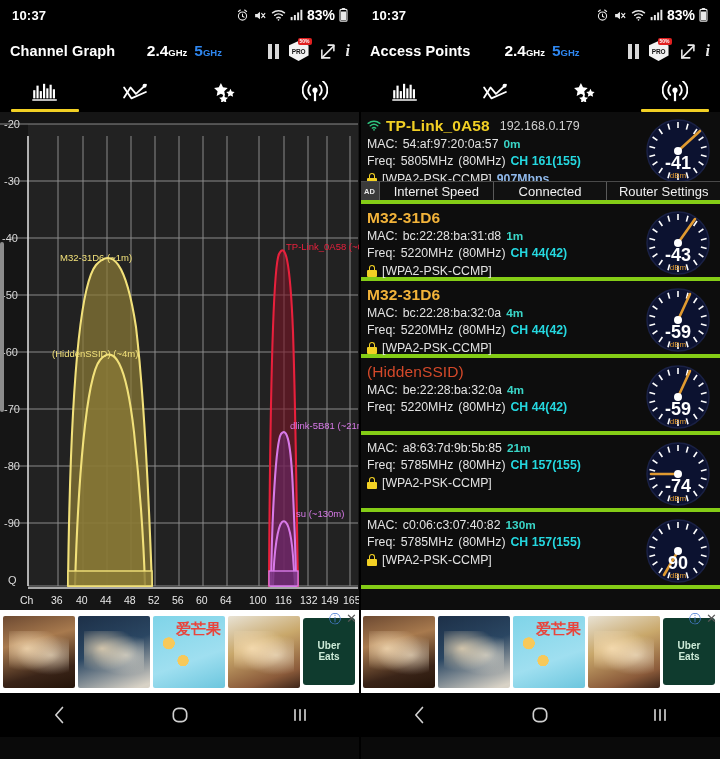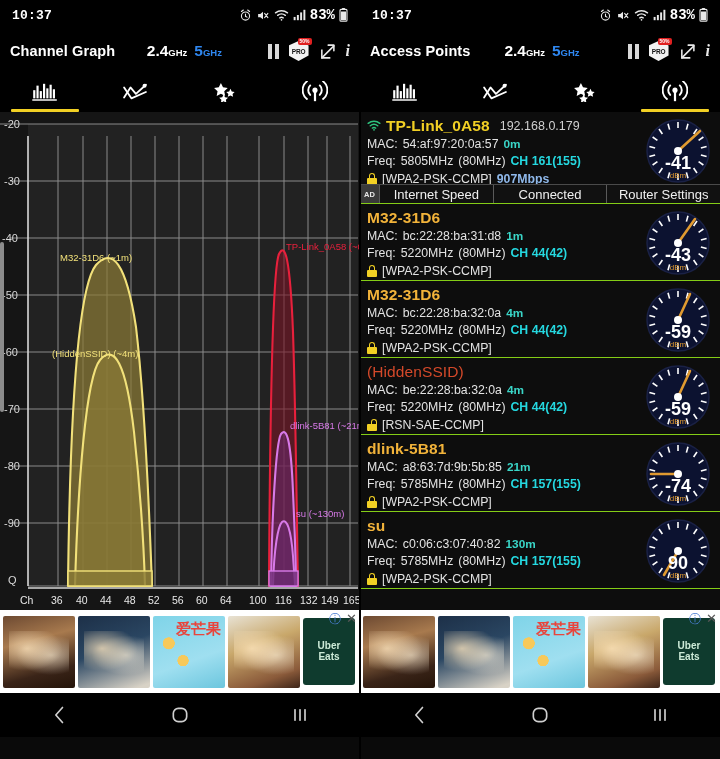--- a/index.html
+++ b/index.html
@@ -5,21 +5,21 @@
   * { margin:0; padding:0; box-sizing:border-box; }
   html,body { width:720px; height:759px; background:#000; overflow:hidden; }
   body { font-family:"Liberation Sans", sans-serif; color:#fff; }
 
   .screen { position:absolute; top:0; width:360px; height:759px; background:#0a0a0a; overflow:hidden; }
   .screen.left  { left:0; }
   .screen.right { left:360px; }
   .divider { position:absolute; left:359px; top:0; width:2px; height:759px; background:#000; z-index:50; }
 
   
-  .statusbar { height:30px; display:flex; align-items:center; padding:0 12px; background:#000; font-size:12.5px;font-family:Liberation Mono, monospace; }
+  .statusbar { height:30px; display:flex; align-items:center; padding:0 12px; background:#000; font-size:12.5px; }
   .sb-time { font-weight:600; letter-spacing:.2px; font-size:13px; }
   .sb-right { margin-left:auto; display:flex; align-items:center; gap:4px; }
   .sb-right svg { display:block; }
   .sb-batt { font-size:14px; font-weight:600; }
 
   
   .appbar { height:42px; display:flex; align-items:center; padding:0 10px; background:#000; }
   .app-title { font-size:14.5px; font-weight:700; letter-spacing:.1px; }
   .band-group { margin-left:auto; display:flex; align-items:baseline; gap:7px; }
   .band { font-weight:700; }
@@ -45,21 +45,21 @@
   .tab .ind { position:absolute; bottom:0; left:12%; width:76%; height:3px; background:#f2d024; border-radius:1px; }
   .tab svg { display:block; }
 
   
   .chart-wrap { position:relative; height:498px; background:#151515; }
   .chart-wrap svg { display:block; }
   .scrollthumb { position:absolute; left:0; top:130px; width:4px; height:170px; background:#8c8c8c; border-radius:2px; }
 
   
   .ap-list { height:498px; background:#0d0d0d; overflow:hidden; }
-  .ap-row { position:relative; height:77px; border-bottom:1px solid #84cc16; padding:4px 0 0 7px; }
+  .ap-row { position:relative; height:77px; border-bottom:4px solid #84cc16; padding:4px 0 0 7px; }
   .ap-row.with-ad { height:92px; }
   .ap-l1 { display:flex; align-items:center; gap:5px; height:19px; }
   .ssid { font-size:15.5px; font-weight:600; letter-spacing:.1px; }
   .ssid.hidden-ssid { color:#d4492a; font-weight:400; }
   .ip { font-size:12.5px; color:#cfcfcf; margin-left:5px; }
   .ap-line { font-size:12.3px; color:#e3e3e3; height:17.5px; display:flex; align-items:center; gap:5px; white-space:nowrap; }
   .dist { color:#3ad6c8; font-weight:700; font-size:11.8px; }
   .ch { color:#25d8e0; font-weight:700; }
   .rate { color:#8fb8ea; font-weight:700; }
   .lock { width:10px; height:12px; position:relative; display:inline-block; flex:0 0 auto; }
@@ -632,27 +632,20 @@
         <span>MAC:</span>
         <span>be:22:28:ba:32:0a</span>
         <span class="dist">4m</span>
       </div>
       <div class="ap-line">
         <span>Freq:</span>
         <span>5220MHz</span>
         <span>(80MHz)</span>
         <span class="ch">CH 44(42)</span>
       </div>
-      <div class="ap-line">
-        <span class="lock open">
-            <span class="shackle"></span>
-            <span class="body"></span>
-          </span>
-        <span>[RSN-SAE-CCMP]</span>
-      </div>
       <div class="dial">
         <svg viewBox="0 0 72 66">
           <circle cx="36" cy="33" r="31" fill="#0c1230" stroke="#1a2145" stroke-width="1.5"></circle>
           <g stroke="#ffffff" stroke-width="1.6">
             <line x1="36" y1="4" x2="36" y2="10"></line>
               <line x1="46" y1="5.8" x2="44.4" y2="11.6"></line>
             <line x1="55" y1="11" x2="51.6" y2="16"></line>
               <line x1="61.4" y1="19" x2="56.6" y2="22.4"></line>
             <line x1="64.6" y1="28.5" x2="58.9" y2="30"></line>
               <line x1="64.6" y1="38.5" x2="58.9" y2="37"></line>
@@ -671,23 +664,20 @@
           </g>
           <line x1="36" y1="33" x2="48" y2="7" stroke="#e09a30" stroke-width="2.6" stroke-linecap="round"></line>
           <circle cx="36" cy="33" r="4" fill="#ffffff"></circle>
           <text x="36" y="51" text-anchor="middle" fill="#ffffff" font-family="Liberation Sans, sans-serif" font-size="18" font-weight="700">-59</text>
           <text x="36" y="60" text-anchor="middle" fill="#e09a30" font-family="Liberation Sans, sans-serif" font-size="8">dBm</text>
         </svg>
       </div>
     </div>
 
     <div class="ap-row">
-      <div class="ap-l1">
-        <span class="ssid" style="color:#f2b33a">dlink-5B81</span>
-      </div>
       <div class="ap-line">
         <span>MAC:</span>
         <span>a8:63:7d:9b:5b:85</span>
         <span class="dist">21m</span>
       </div>
       <div class="ap-line">
         <span>Freq:</span>
         <span>5785MHz</span>
         <span>(80MHz)</span>
         <span class="ch">CH 157(155)</span>
@@ -724,23 +714,20 @@
           </g>
           <line x1="36" y1="33" x2="9" y2="33" stroke="#e09a30" stroke-width="2.6" stroke-linecap="round"></line>
           <circle cx="36" cy="33" r="4" fill="#ffffff"></circle>
           <text x="36" y="51" text-anchor="middle" fill="#ffffff" font-family="Liberation Sans, sans-serif" font-size="18" font-weight="700">-74</text>
           <text x="36" y="60" text-anchor="middle" fill="#e09a30" font-family="Liberation Sans, sans-serif" font-size="8">dBm</text>
         </svg>
       </div>
     </div>
 
     <div class="ap-row">
-      <div class="ap-l1">
-        <span class="ssid" style="color:#f2b33a">su</span>
-      </div>
       <div class="ap-line">
         <span>MAC:</span>
         <span>c0:06:c3:07:40:82</span>
         <span class="dist">130m</span>
       </div>
       <div class="ap-line">
         <span>Freq:</span>
         <span>5785MHz</span>
         <span>(80MHz)</span>
         <span class="ch">CH 157(155)</span>

